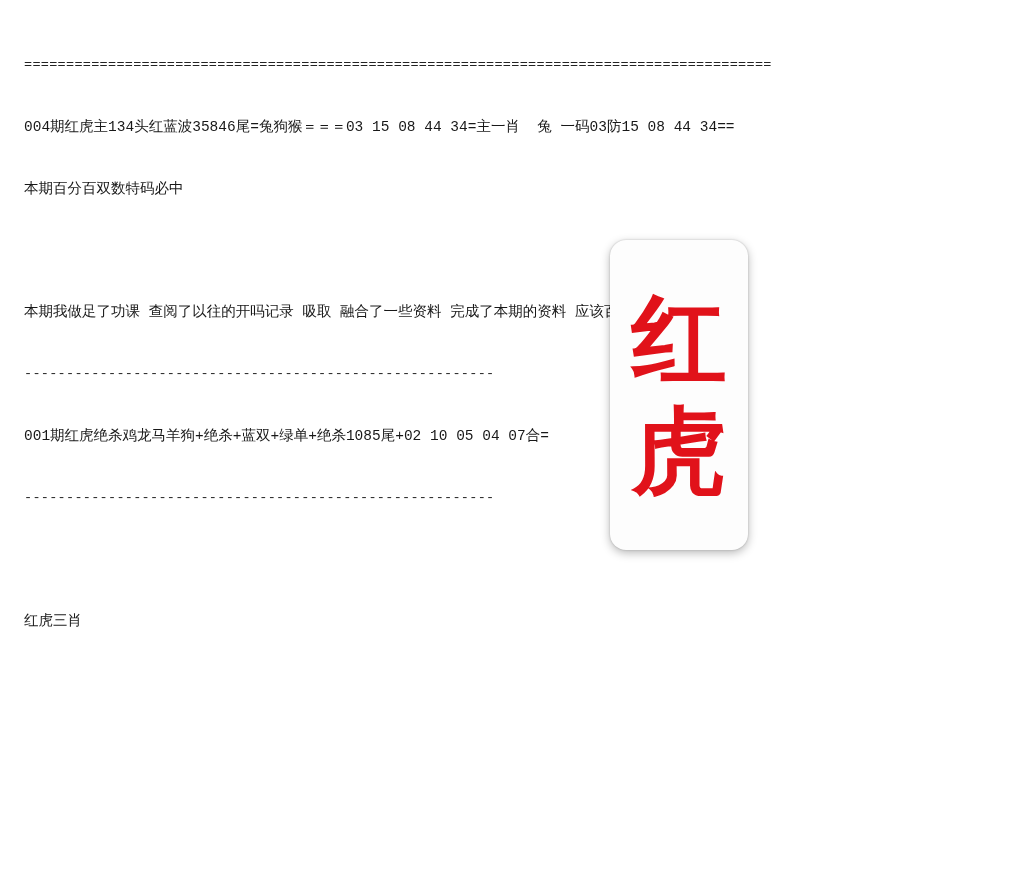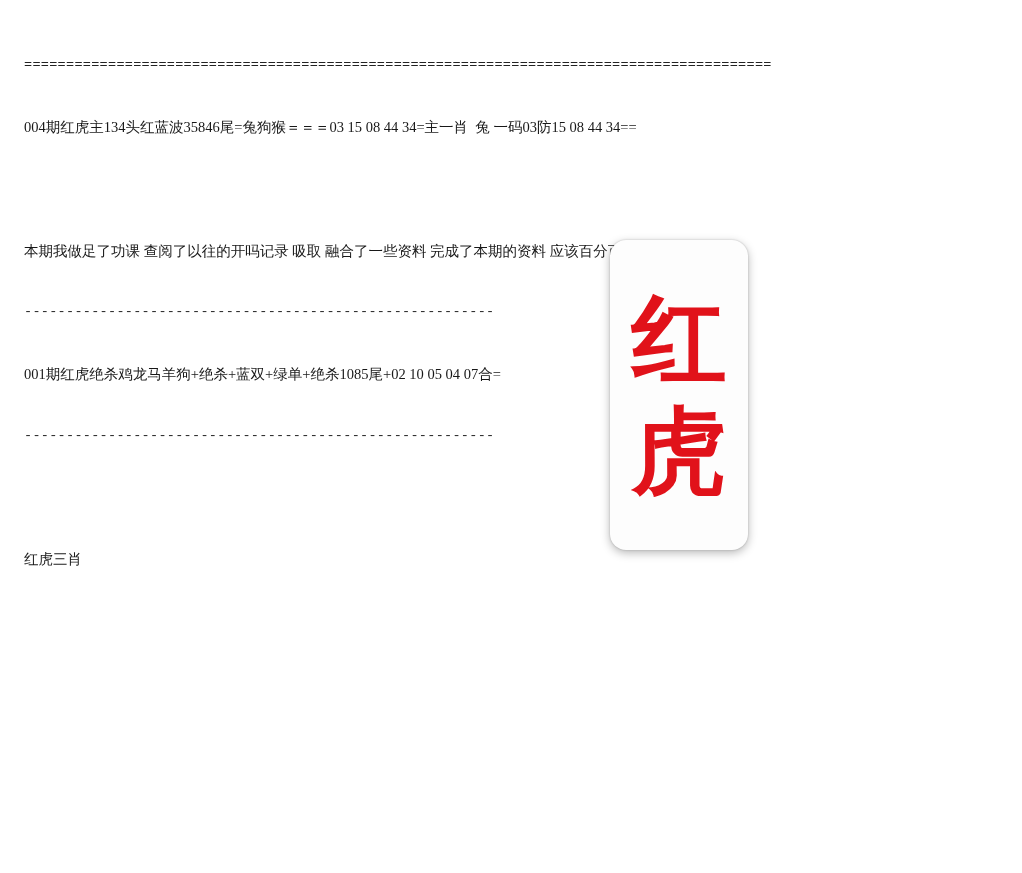--- a/index.html
+++ b/index.html
@@ -26,21 +26,21 @@
     left: 24px;
     top: 14px;
     width: 920px;
     font-size: 14.5px;
     line-height: 20.6px;
     white-space: pre;
     color: #181818;
   }
   .line {
     white-space: pre;
-    font-family: Liberation Serif, serif;
+    font-family: Liberation Mono, monospace;
   }
   .rule {
     font-family: "Liberation Mono", monospace;
     font-size: 13.5px;
     letter-spacing: 0.3px;
     color: #222;
   }
   .dashrule {
     font-family: "Liberation Mono", monospace;
     font-size: 13.5px;
@@ -74,20 +74,21 @@
   }
 </style>
 </head>
 <body>
 
 <div id="page">
 
   <div class="content">
     <div class="line rule">=========================================================================================</div>
     <div class="line">004期红虎主134头红蓝波35846尾=兔狗猴＝＝＝03 15 08 44 34=主一肖  兔 一码03防15 08 44 34==</div>
+    <div class="line">本期百分百双数特码必中</div>
     <div class="line blank"></div>
     <div class="line">本期我做足了功课 查阅了以往的开吗记录 吸取 融合了一些资料 完成了本期的资料 应该百分百中啦</div>
     <div class="line dashrule">--------------------------------------------------------</div>
     <div class="line">001期红虎绝杀鸡龙马羊狗+绝杀+蓝双+绿单+绝杀1085尾+02 10 05 04 07合=</div>
     <div class="line dashrule">--------------------------------------------------------</div>
     <div class="line blank"></div>
     <div class="line">红虎三肖</div>
     
     
     

